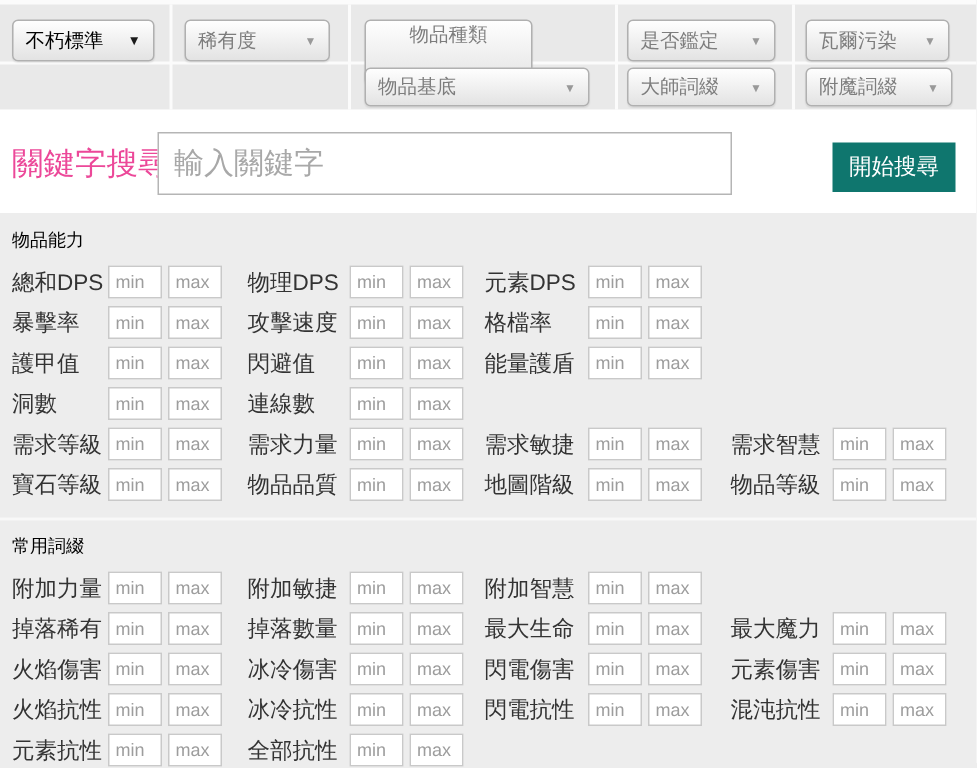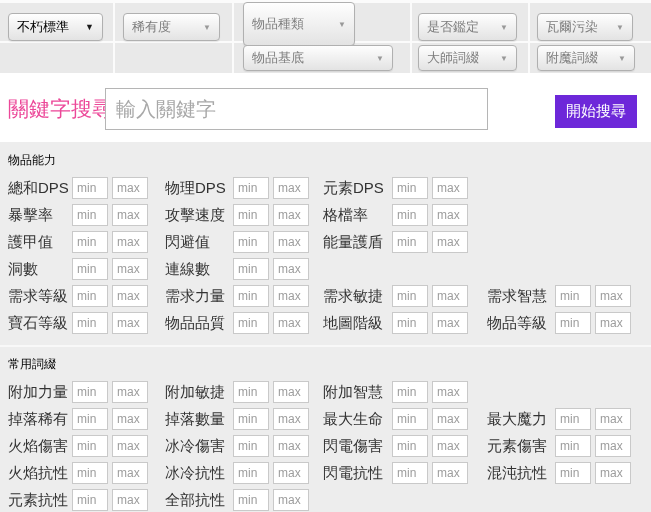--- a/index.html
+++ b/index.html
@@ -58,21 +58,21 @@
     <div class="vline" style="left:528px;"></div>
 
   <div class="dropdown dark" style="left: 8px; top: 13px; width: 95px; height: 28px;">
         <span>不朽標準</span>
         <span class="dd-arrow">▼</span>
       </div>
       <div class="dropdown" style="left: 123px; top: 13px; width: 97px; height: 28px;">
         <span>稀有度</span>
         <span class="dd-arrow">▼</span>
       </div>
-      <div class="dropdown" style="left: 243px; top: 2px; width: 112px; height: 44px;">
+      <div class="dropdown" style="left: 243px; top: 13px; width: 112px; height: 44px; flex-direction: column;">
         <span>物品種類</span>
         <span class="dd-arrow">▼</span>
       </div>
       <div class="dropdown" style="left: 418px; top: 13px; width: 99px; height: 28px;">
         <span>是否鑑定</span>
         <span class="dd-arrow">▼</span>
       </div>
       <div class="dropdown" style="left: 537px; top: 13px; width: 96px; height: 28px;">
         <span>瓦爾污染</span>
         <span class="dd-arrow">▼</span>
@@ -87,21 +87,21 @@
       </div>
       <div class="dropdown" style="left: 537px; top: 45px; width: 98px; height: 26px;">
         <span>附魔詞綴</span>
         <span class="dd-arrow">▼</span>
       </div>
     </div>
 
   <div class="search-band">
     <span class="search-label">關鍵字搜尋</span>
     <input class="search-input" type="text" placeholder="輸入關鍵字" style="">
-    <button class="search-btn" id="search-btn" style="background: #6d28d9;">開始搜尋</button>
+    <button class="search-btn" id="search-btn" style="background: #0f766e;">開始搜尋</button>
   </div>
 
   <div class="section-title" style="top:152px;">物品能力</div>
   <div class="sec-sep" style="top:345px;"></div>
   <div class="section-title" style="top:356px;">常用詞綴</div>
 
 <div class="frow" style="top: 177px;">
       <div class="field" style="left: 8px;">
         <span class="flabel" style="width: 64px;">總和DPS</span>
         <input type="text" class="rinput" placeholder="min" style="">

